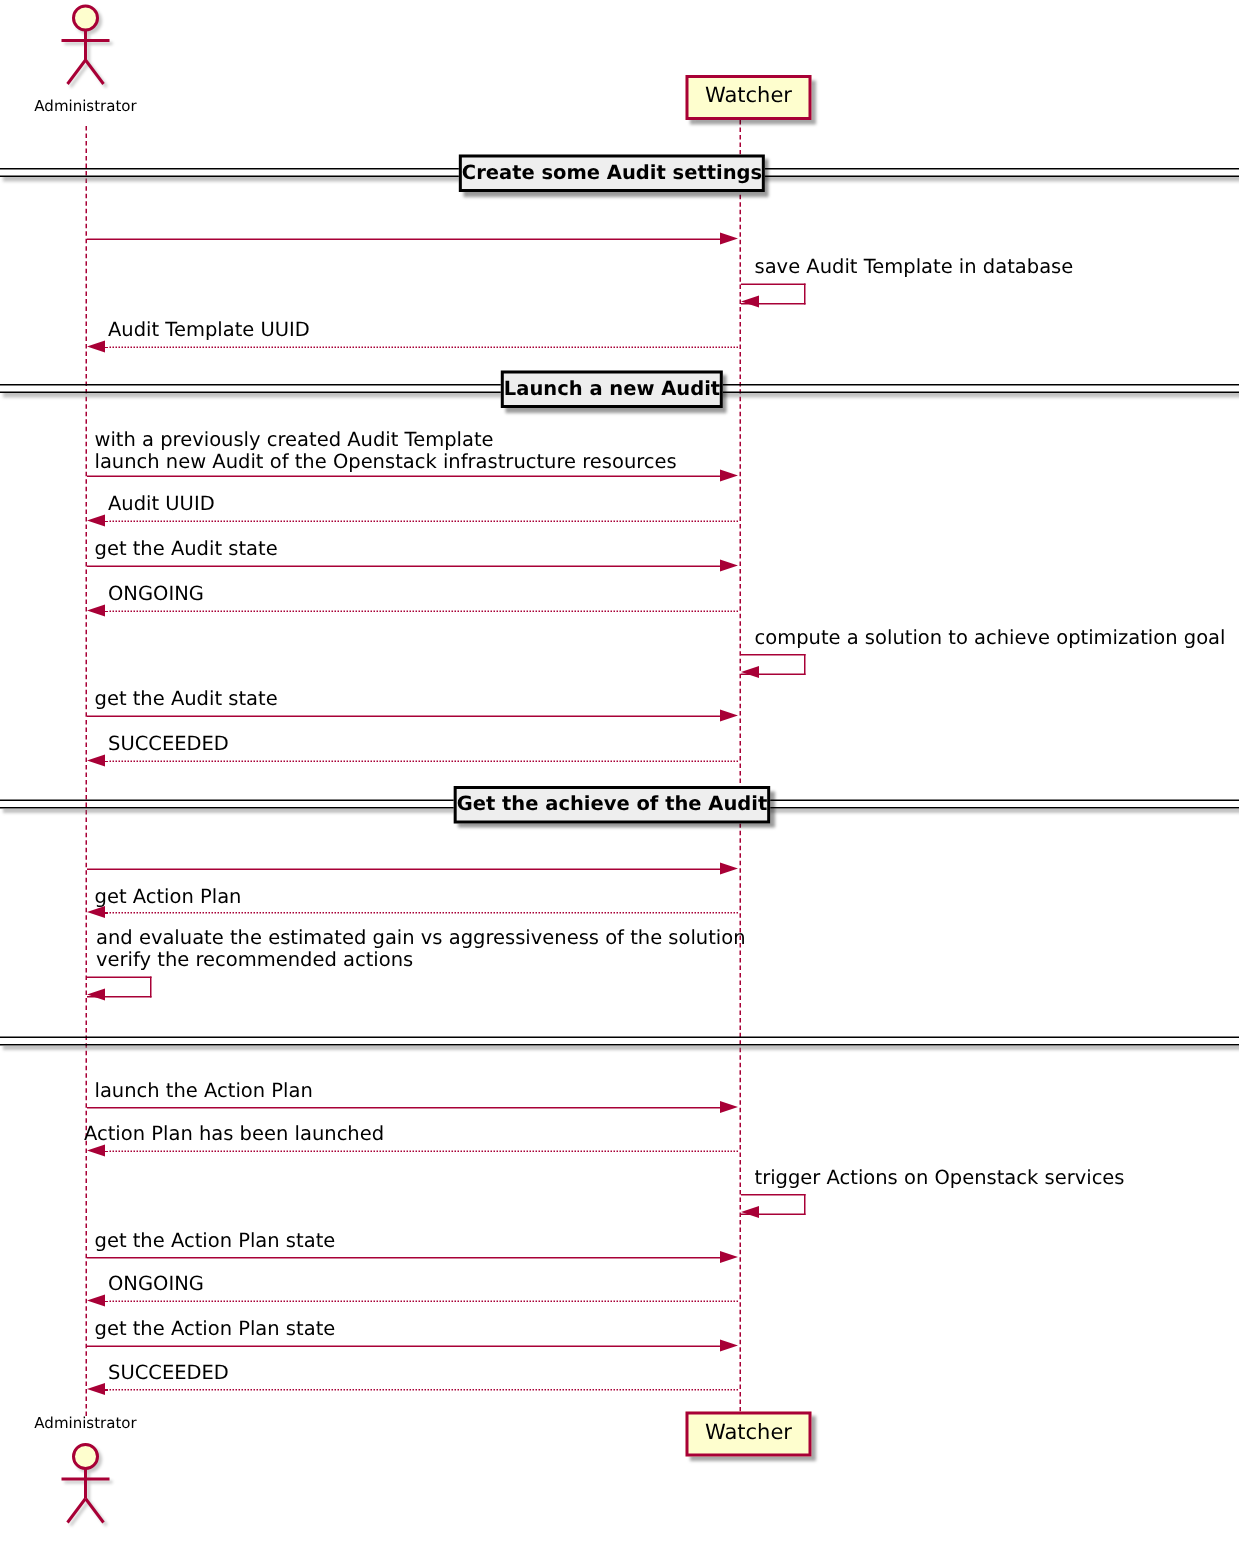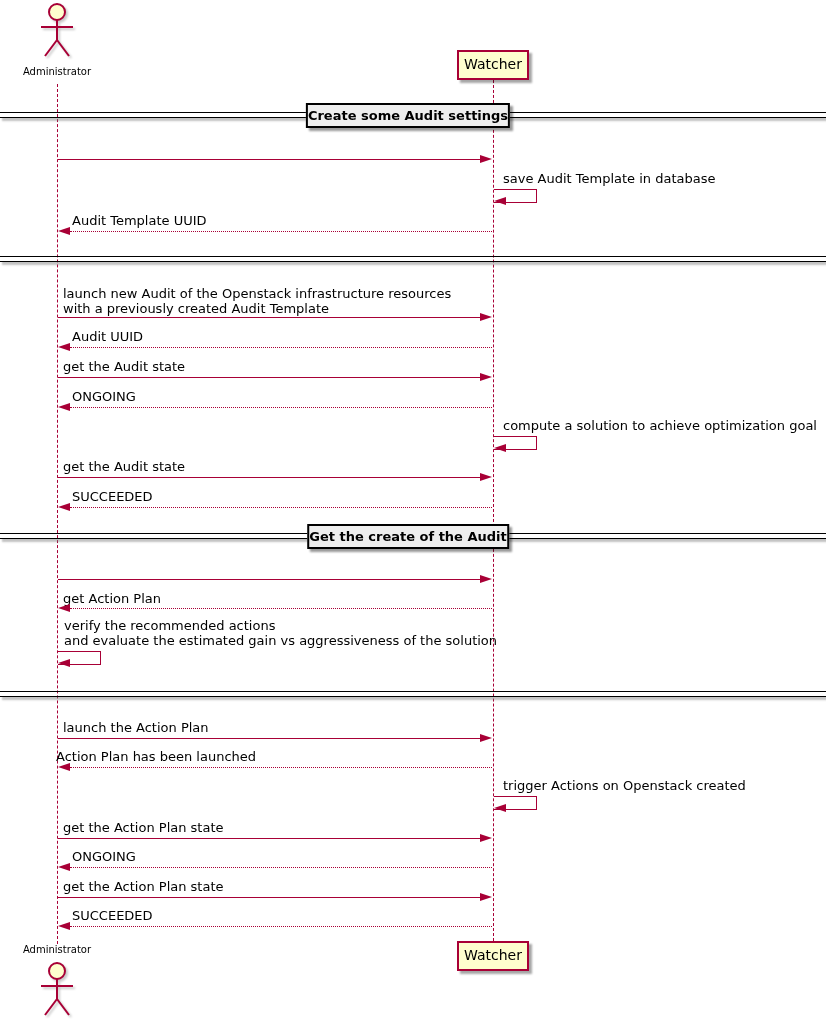--- a/index.html
+++ b/index.html
@@ -24,21 +24,21 @@
     box-shadow:3px 3px 2px rgba(0,0,0,.4);}
   .msg-text{position:absolute;font-size:13px;line-height:15px;white-space:nowrap;z-index:4;}
   .line-solid{position:absolute;height:0;border-top:1.2px solid var(--accent);z-index:4;}
   .line-dotted{position:absolute;height:0;border-top:1px dotted var(--accent);z-index:4;}
   .ah-right{position:absolute;width:0;height:0;border-top:4px solid transparent;
     border-bottom:4px solid transparent;border-left:12px solid var(--accent);z-index:4;}
   .ah-left{position:absolute;width:0;height:0;border-top:4px solid transparent;
     border-bottom:4px solid transparent;border-right:12px solid var(--accent);z-index:4;}
   .self-loop{position:absolute;width:42px;height:12px;border:1.2px solid var(--accent);
     border-left:none;z-index:4;}
-  .participant-box{position:absolute;width:72px;height:30px;box-sizing:border-box;
+  .participant-box{position:absolute;width:84px;height:30px;box-sizing:border-box;
     background:var(--fill);border:2px solid var(--accent);font-size:14px;
     text-align:center;line-height:25px;white-space:nowrap;z-index:5;
     box-shadow:3px 3px 2px rgba(0,0,0,.35);}
   .actor-label{position:absolute;font-size:10px;transform:translateX(-50%);
     white-space:nowrap;z-index:5;}
   .actor-figure{position:absolute;z-index:5;filter:drop-shadow(2px 2px 1px #c8c8c8);}
 </style>
 </head>
 <body>
 
@@ -68,24 +68,25 @@
 
   <div class="msg-text" style="left:503px;top:171px">save Audit Template in database</div>
   <div class="self-loop" style="left:494px;top:189px"></div>
   <div class="ah-left" style="left:494px;top:197px"></div>
 
   <div class="msg-text" style="left:72px;top:213px">Audit Template UUID</div>
   <div class="line-dotted" style="left:70px;top:231px;width:422px"></div>
   <div class="ah-left" style="left:58px;top:227px"></div>
 
   <div class="divider-lines" style="top:256px"></div>
+  <div class="divider-box" style="top:247px">Launch a new Audit</div>
 
   <div class="msg-text" style="left:63px;top:286px">
+    <div>with a previously created Audit Template</div>
     <div>launch new Audit of the Openstack infrastructure resources</div>
-    <div>with a previously created Audit Template</div>
   </div>
   <div class="line-solid" style="left:58px;top:317px;width:423px"></div>
   <div class="ah-right" style="left:480px;top:313px"></div>
 
   <div class="msg-text" style="left:72px;top:329px">Audit UUID</div>
   <div class="line-dotted" style="left:70px;top:347px;width:422px"></div>
   <div class="ah-left" style="left:58px;top:343px"></div>
 
   <div class="msg-text" style="left:63px;top:359px">get the Audit state</div>
   <div class="line-solid" style="left:58px;top:377px;width:423px"></div>
@@ -101,47 +102,47 @@
 
   <div class="msg-text" style="left:63px;top:459px">get the Audit state</div>
   <div class="line-solid" style="left:58px;top:477px;width:423px"></div>
   <div class="ah-right" style="left:480px;top:473px"></div>
 
   <div class="msg-text" style="left:72px;top:489px">SUCCEEDED</div>
   <div class="line-dotted" style="left:70px;top:507px;width:422px"></div>
   <div class="ah-left" style="left:58px;top:503px"></div>
 
   <div class="divider-lines" style="top:533px"></div>
-  <div class="divider-box" style="top:524px">Get the create of the Audit</div>
+  <div class="divider-box" style="top:524px">Get the achieve of the Audit</div>
 
   <div class="msg-text" style="left:63px;top:591px">get Action Plan</div>
   <div class="line-solid" style="left:58px;top:579px;width:423px"></div>
   <div class="ah-right" style="left:480px;top:575px"></div>
 
   <div class="line-dotted" style="left:70px;top:608px;width:422px"></div>
   <div class="ah-left" style="left:58px;top:604px"></div>
 
   <div class="msg-text" style="left:64px;top:618px">
+    <div>and evaluate the estimated gain vs aggressiveness of the solution</div>
     <div>verify the recommended actions</div>
-    <div>and evaluate the estimated gain vs aggressiveness of the solution</div>
   </div>
   <div class="self-loop" style="left:58px;top:651px"></div>
   <div class="ah-left" style="left:58px;top:659px"></div>
 
   <div class="divider-lines" style="top:691px"></div>
 
   <div class="msg-text" style="left:63px;top:720px">launch the Action Plan</div>
   <div class="line-solid" style="left:58px;top:738px;width:423px"></div>
   <div class="ah-right" style="left:480px;top:734px"></div>
 
   <div class="msg-text" style="left:56px;top:749px">Action Plan has been launched</div>
   <div class="line-dotted" style="left:70px;top:767px;width:422px"></div>
   <div class="ah-left" style="left:58px;top:763px"></div>
 
-  <div class="msg-text" style="left:503px;top:778px">trigger Actions on Openstack created</div>
+  <div class="msg-text" style="left:503px;top:778px">trigger Actions on Openstack services</div>
   <div class="self-loop" style="left:494px;top:796px"></div>
   <div class="ah-left" style="left:494px;top:804px"></div>
 
   <div class="msg-text" style="left:63px;top:820px">get the Action Plan state</div>
   <div class="line-solid" style="left:58px;top:838px;width:423px"></div>
   <div class="ah-right" style="left:480px;top:834px"></div>
 
   <div class="msg-text" style="left:72px;top:849px">ONGOING</div>
   <div class="line-dotted" style="left:70px;top:867px;width:422px"></div>
   <div class="ah-left" style="left:58px;top:863px"></div>

